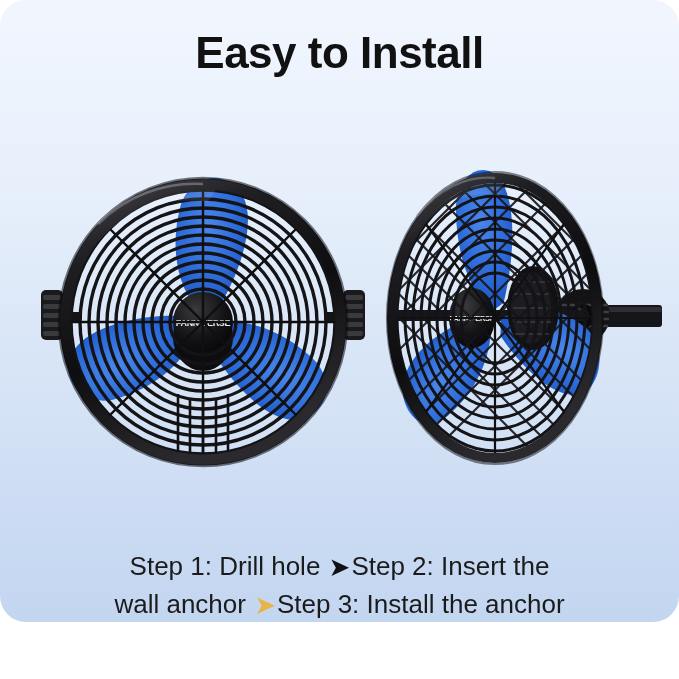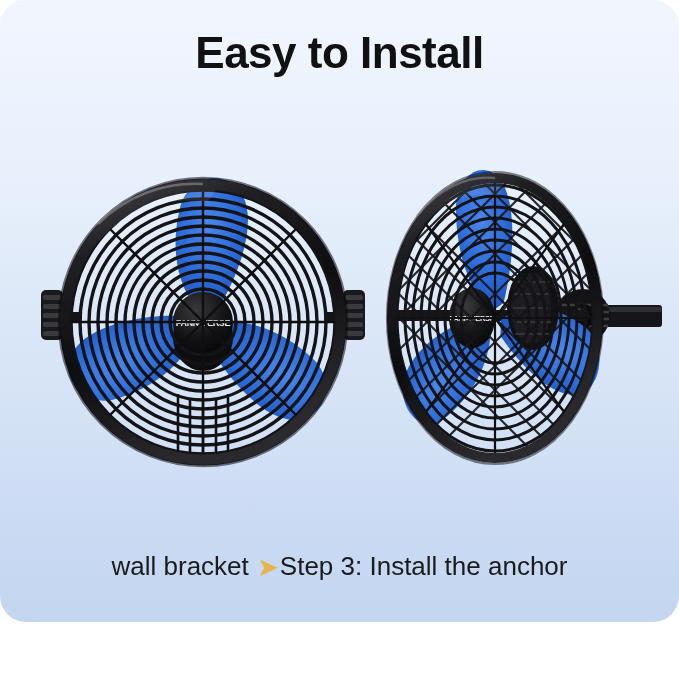--- a/index.html
+++ b/index.html
@@ -335,17 +335,20 @@
 
         <ellipse cx="140" cy="160" rx="103" ry="140" fill="none" stroke="url(#rimGradR)" stroke-width="10"></ellipse>
         <ellipse cx="140" cy="160" rx="108" ry="146" fill="none" stroke="#0a0a0c" stroke-width="2.2" opacity="0.5"></ellipse>
         <path d="M 62,58 A 103,140 0 0 1 140,20" fill="none" stroke="#8d8d95" stroke-width="2.4" opacity="0.55"></path>
       </svg>
     </div>
   </div>
 
   <div id="caption">
     <span class="cap-line">
-      <span>wall bracket </span><span class="arrow-glyph arrow-gold">➤</span><span>Step 3: Install the anchor</span>
+      <span>Step 1: Drill hole </span><span class="arrow-glyph arrow-dark">➤</span><span>Step 2: Insert the</span>
+    </span>
+    <span class="cap-line">
+      <span>wall anchor </span><span class="arrow-glyph arrow-gold">➤</span><span>Step 3: Install the anchor</span>
     </span>
   </div>
 
 </div>
 
 </body></html>

